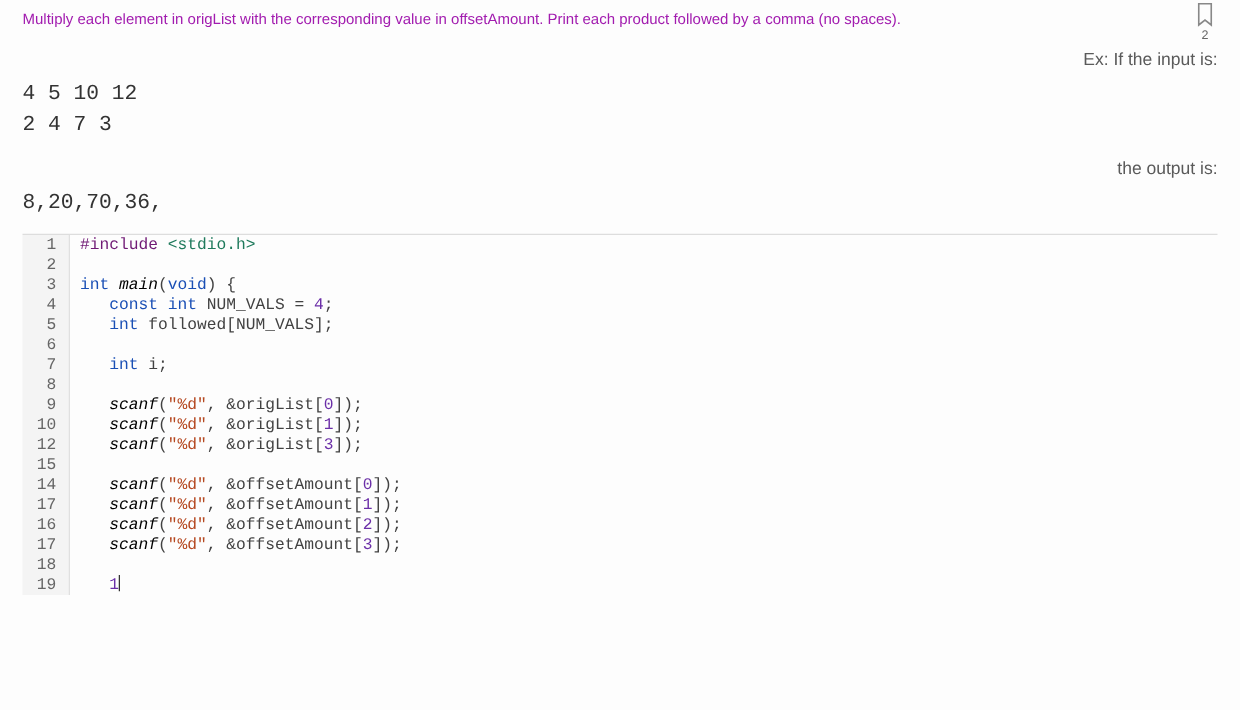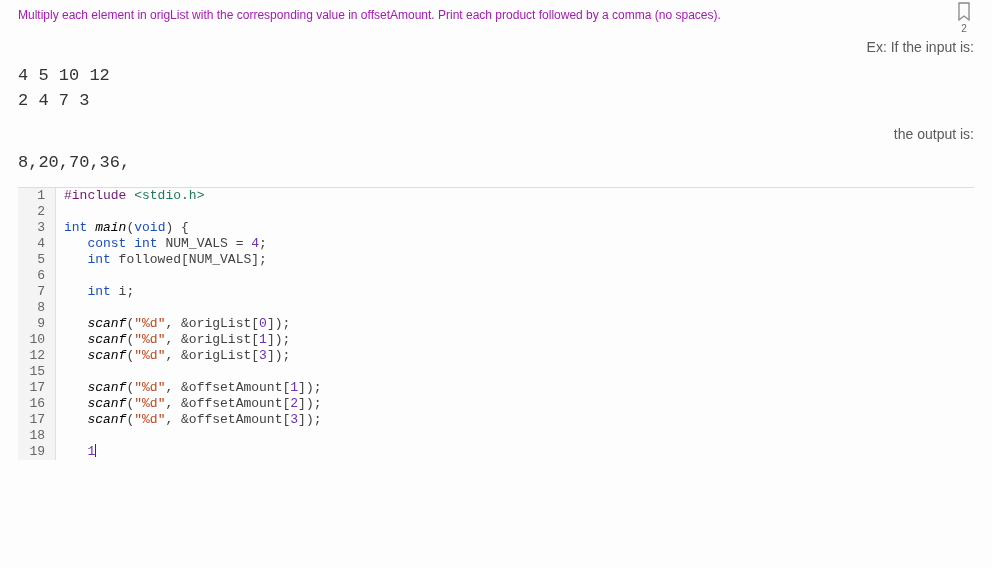--- a/index.html
+++ b/index.html
@@ -152,20 +152,24 @@
     </div>
     <div class="code-row">
       <div class="gutter">12</div>
       <div class="code-cell"><span>   </span><span class="tok-fn">scanf</span><span>(</span><span class="tok-str">"%d"</span><span>, &amp;origList[</span><span class="tok-num">3</span><span>]);</span></div>
     </div>
     <div class="code-row">
       <div class="gutter">15</div>
       <div class="code-cell"></div>
     </div>
     <div class="code-row">
+      <div class="gutter">14</div>
+      <div class="code-cell"><span>   </span><span class="tok-fn">scanf</span><span>(</span><span class="tok-str">"%d"</span><span>, &amp;offsetAmount[</span><span class="tok-num">0</span><span>]);</span></div>
+    </div>
+    <div class="code-row">
       <div class="gutter">17</div>
       <div class="code-cell"><span>   </span><span class="tok-fn">scanf</span><span>(</span><span class="tok-str">"%d"</span><span>, &amp;offsetAmount[</span><span class="tok-num">1</span><span>]);</span></div>
     </div>
     <div class="code-row">
       <div class="gutter">16</div>
       <div class="code-cell"><span>   </span><span class="tok-fn">scanf</span><span>(</span><span class="tok-str">"%d"</span><span>, &amp;offsetAmount[</span><span class="tok-num">2</span><span>]);</span></div>
     </div>
     <div class="code-row">
       <div class="gutter">17</div>
       <div class="code-cell"><span>   </span><span class="tok-fn">scanf</span><span>(</span><span class="tok-str">"%d"</span><span>, &amp;offsetAmount[</span><span class="tok-num">3</span><span>]);</span></div>

